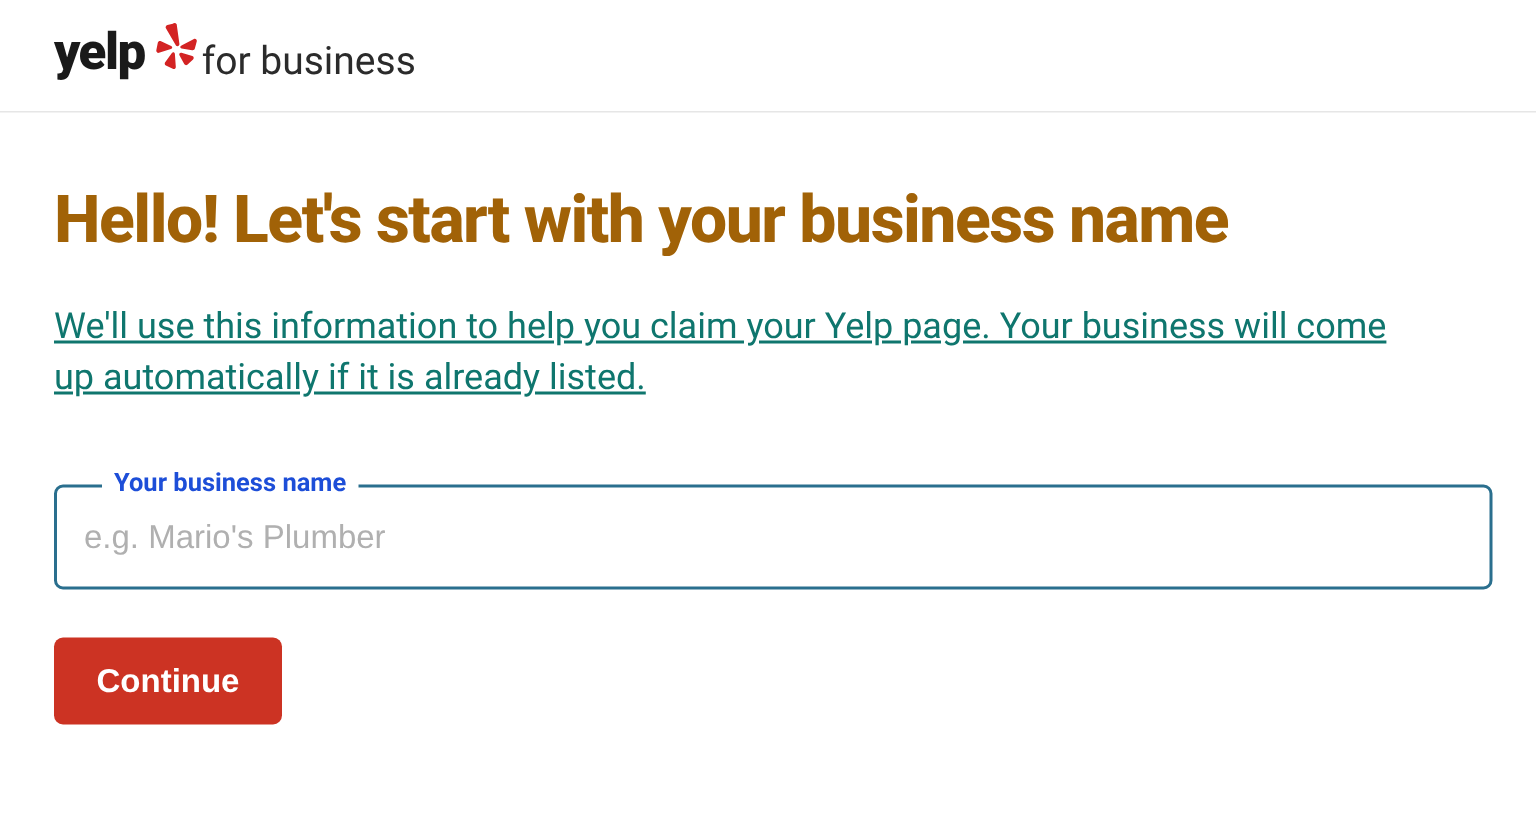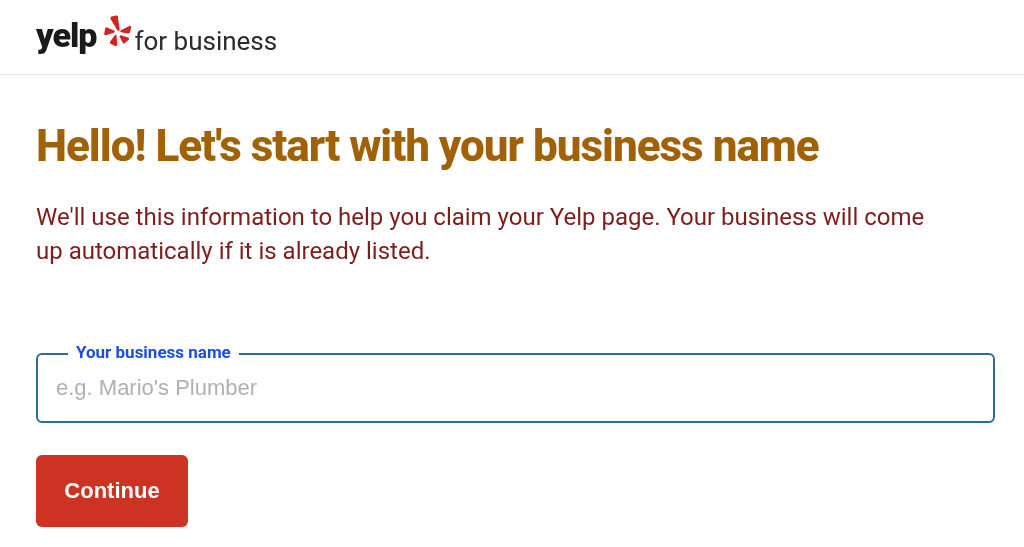--- a/index.html
+++ b/index.html
@@ -53,24 +53,25 @@
       font-size: 44px;
       font-weight: 800;
       color: #a16207;
       letter-spacing: -1px;
       line-height: 1.15;
       margin-bottom: 28px;
     }
     .page-subtitle {
       font-size: 24px;
       font-weight: 400;
-      color: #7f1d1d;
+      color: #0f766e;
       line-height: 1.45;
-      margin-bottom: 84px;
+      margin-bottom: 54px;
       max-width: 920px;
+      text-decoration: underline;
     }
     .field-wrap {
       position: relative;
       margin-bottom: 32px;
     }
     .field-label {
       position: absolute;
       top: -11px;
       left: 32px;
       background: #fff;
@@ -96,21 +97,21 @@
     .continue-btn {
       background: #cc3323;
       color: #fff;
       border: none;
       border-radius: 6px;
       font-size: 22px;
       font-weight: 700;
       padding: 16px 26px;
       cursor: pointer;
       min-width: 152px;
-      height: 72px;
+      height: 58px;
     }
   </style>
 </head>
 <body>
 
 <div class="header">
   <div class="logo-wrap">
     <span class="logo-text">yelp</span>
     <span class="logo-burst">
       <svg width="30" height="34" viewBox="0 0 30 34">

